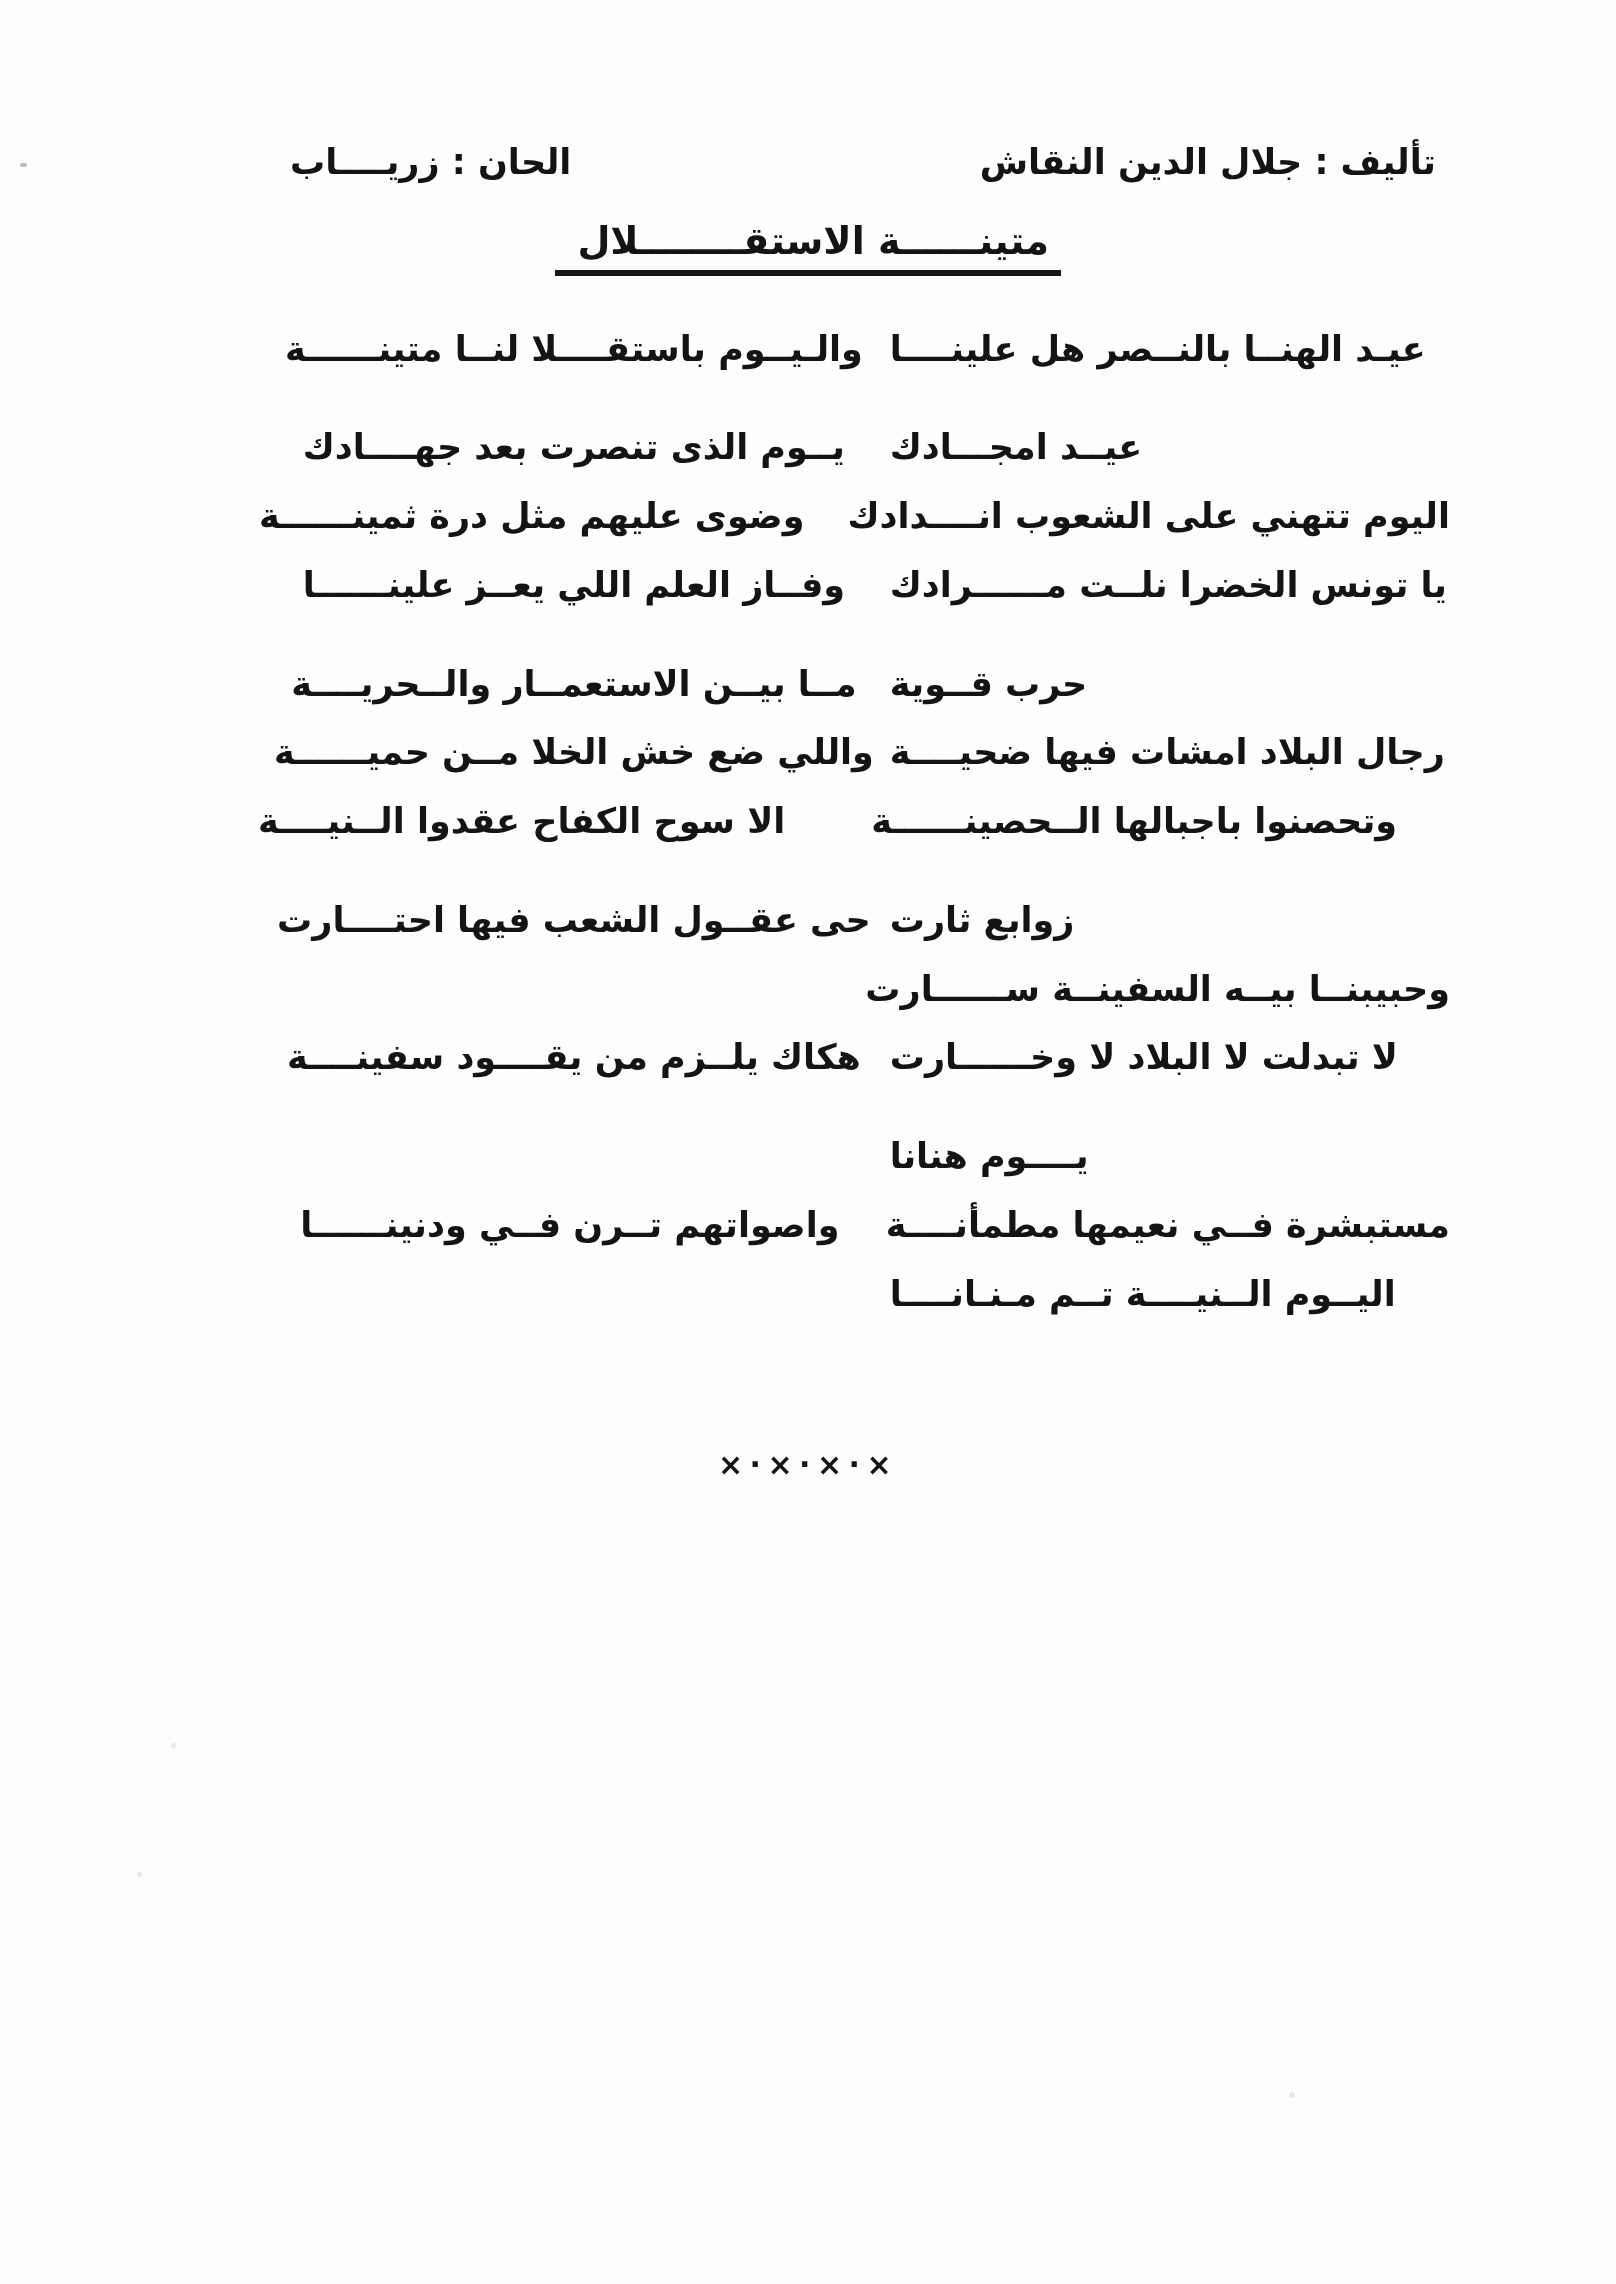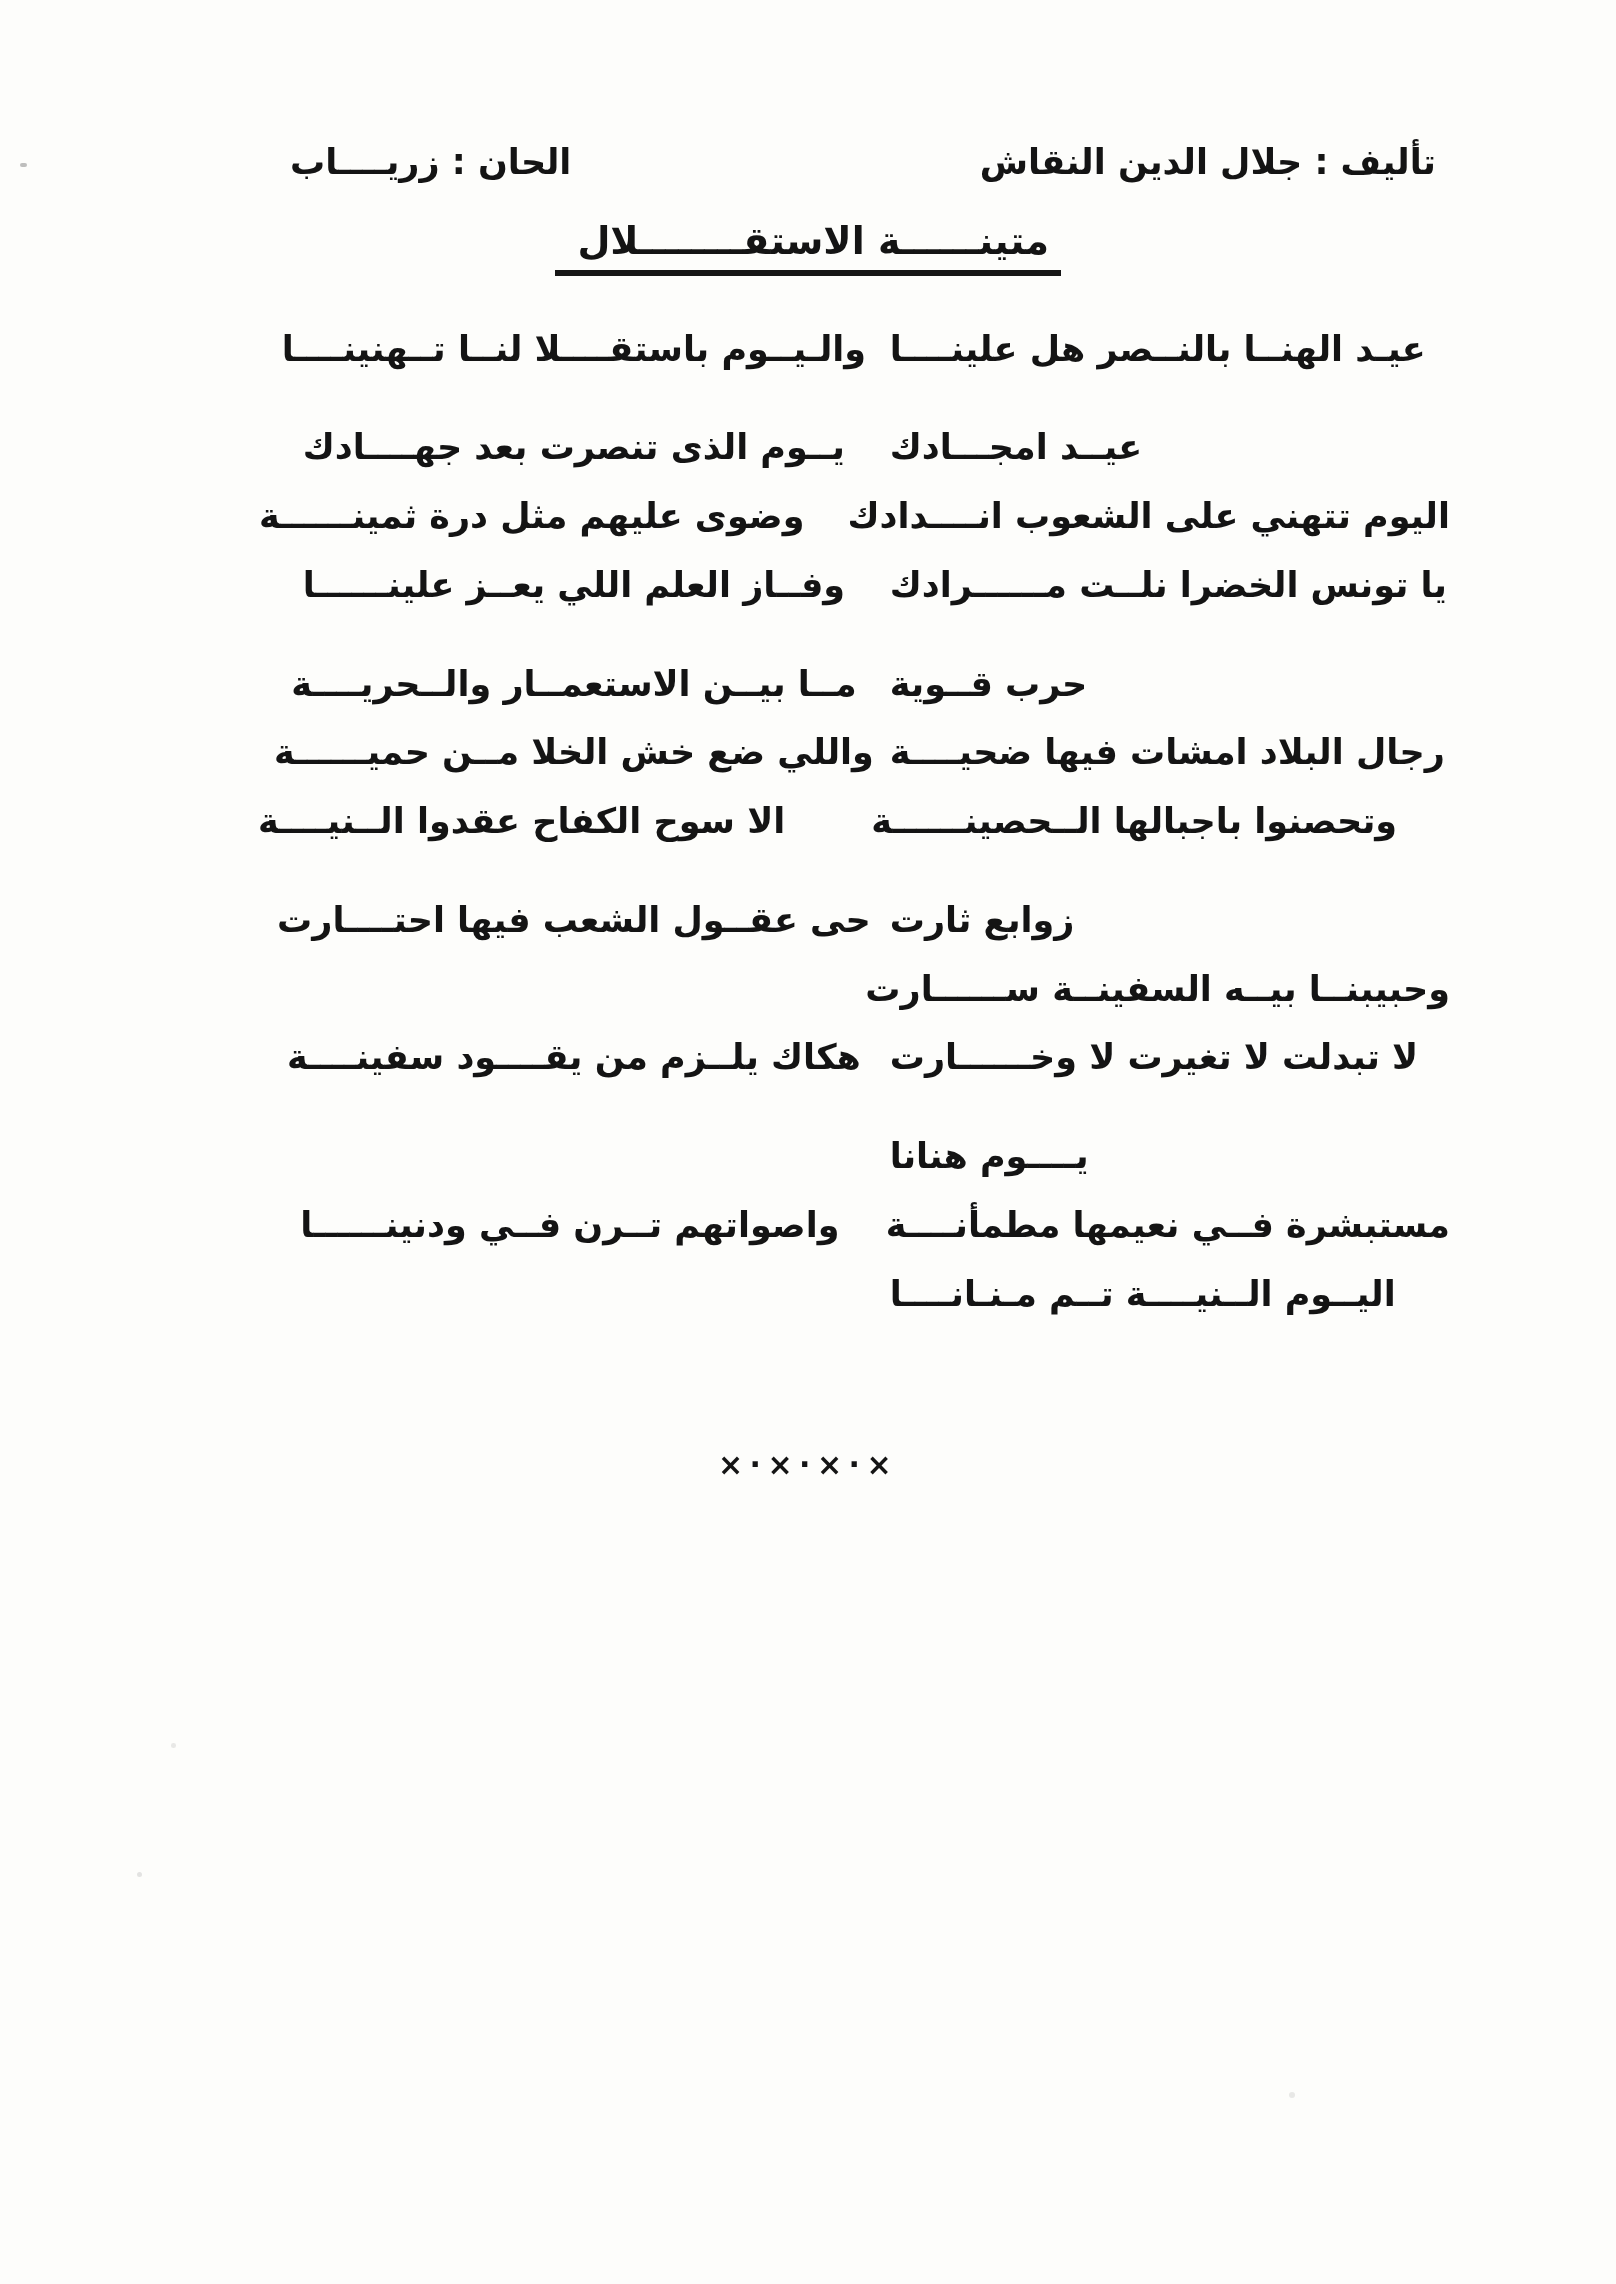--- a/index.html
+++ b/index.html
@@ -68,21 +68,21 @@
   </div>
 
   <div class="title-row">
     <span class="title">متينــــــة الاستقــــــــلال</span>
   </div>
 
   <div class="poem">
 
     <div class="row opening">
       <span class="hemi r">عيـد الهنــا بالنــصر هل علينــــا</span>
-      <span class="hemi l">والـيــوم باستقــــلا لنــا تــهنينــــا</span>
+      <span class="hemi l">والـيــوم باستقــــلا لنــا متينــــــة</span>
     </div>
 
     <div class="stanza">
       <div class="row">
         <span class="hemi r">عيــد امجـــادك</span>
         <span class="hemi l">يــوم الذى تنصرت بعد جهــــادك</span>
       </div>
       <div class="row">
         <span class="hemi r">اليوم تتهني على الشعوب انــــدادك</span>
         <span class="hemi l">وضوى عليهم مثل درة ثمينــــــة</span>
@@ -110,21 +110,21 @@
 
     <div class="stanza">
       <div class="row">
         <span class="hemi r">زوابع ثارت</span>
         <span class="hemi l">حى عقــول الشعب فيها احتــــارت</span>
       </div>
       <div class="row">
         <span class="hemi r">وحبيبنــا بيــه السفينــة ســــــارت</span>
       </div>
       <div class="row">
-        <span class="hemi r">لا تبدلت لا تغيرت لا وخــــــارت</span>
+        <span class="hemi r">لا تبدلت لا البلاد لا وخــــــارت</span>
         <span class="hemi l">هكاك يلــزم من يقــــود سفينــــة</span>
       </div>
     </div>
 
     <div class="stanza">
       <div class="row">
         <span class="hemi r">يــــوم هنانا</span>
       </div>
       <div class="row">
         <span class="hemi r">مستبشرة فــي نعيمها مطمأنــــة</span>

